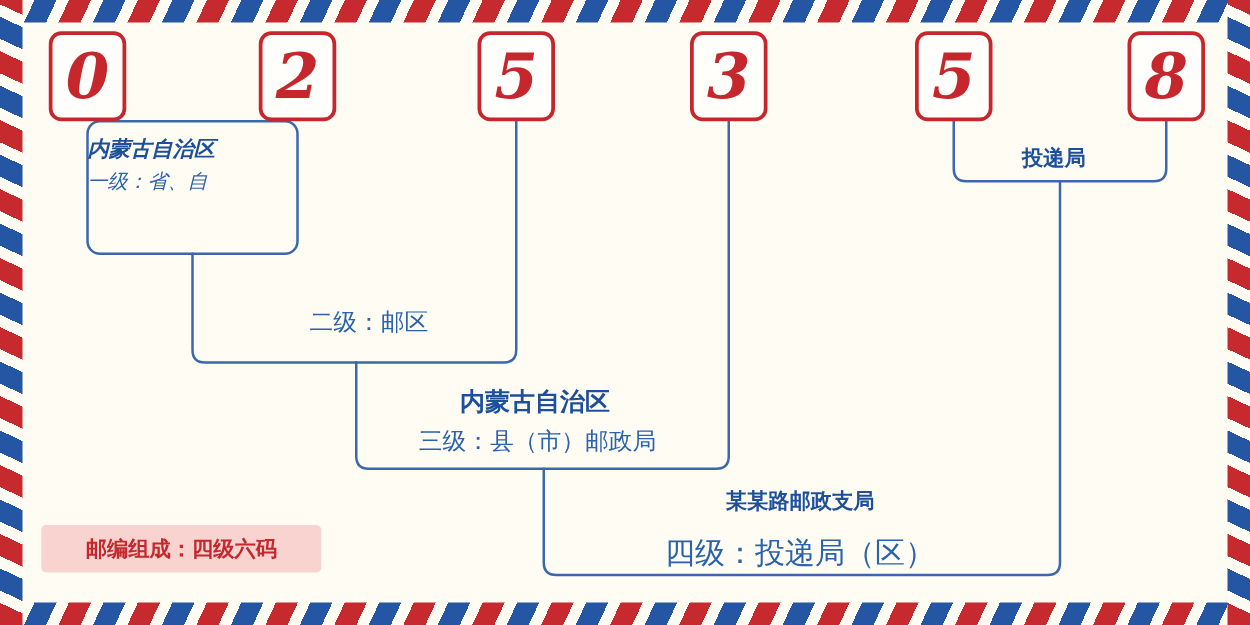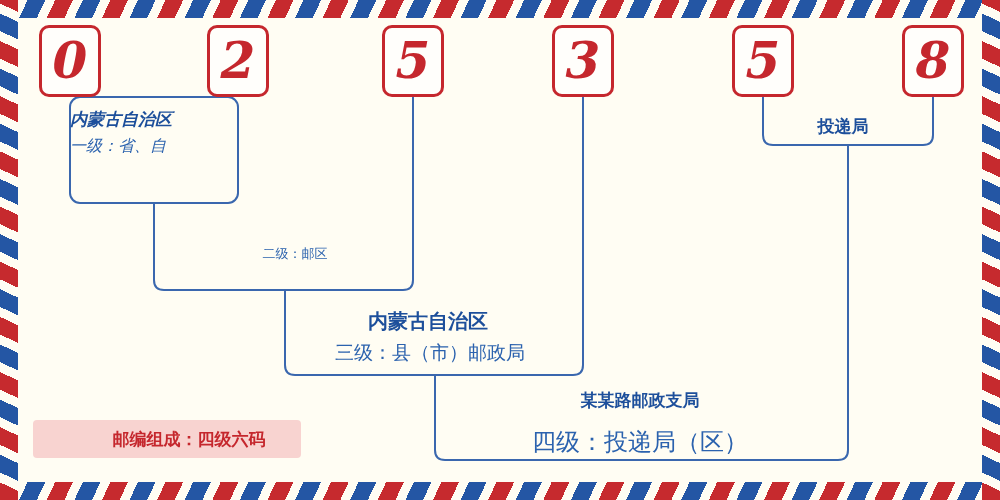--- a/index.html
+++ b/index.html
@@ -68,21 +68,20 @@
   }
   .level1-box .region { font-size: 17px; }
 
   .footer-badge {
     position: absolute; left: 33px; top: 420px;
     width: 224px; height: 38px;
     background: #f8d3d0; border-radius: 4px;
     display: flex; align-items: center; justify-content: center;
     color: #c5272d; font-weight: bold; font-size: 17px;
     z-index: 2;
-    padding-left: 44px;
   }
 </style>
 </head>
 <body>
 
 <div class="canvas">
 
   <div class="stripe top"></div>
   <div class="stripe bottom"></div>
   <div class="stripe left"></div>
@@ -118,21 +117,21 @@
     </div>
   <div class="digit-box" style="left:902px">
       <span class="digit">8</span>
     </div>
 
   <div class="level1-box">
     <div class="region bold-name">内蒙古自治区</div>
     <div>一级：省、自</div>
   </div>
 
-  <div class="lbl center" style="left:295px; top:245px; font-size:13px;">二级：邮区</div>
+  <div class="lbl center" style="left:295px; top:245px; font-size:19px;">二级：邮区</div>
 
   <div class="lbl center bold-name" style="left:428px; top:308px; font-size:20px;">内蒙古自治区</div>
   <div class="lbl center bold-name" style="left:640px; top:389px; font-size:17px;">某某路邮政支局</div>
 
   <div class="lbl center" style="left:430px; top:340px; font-size:19px;">三级：县（市）邮政局</div>
   <div class="lbl center" style="left:640px; top:426px; font-size:24px;">四级：投递局（区）</div>
 
   <div class="lbl center bold-name" style="left:843px; top:115px; font-size:17px;">投递局</div>
 
   <div class="footer-badge">

